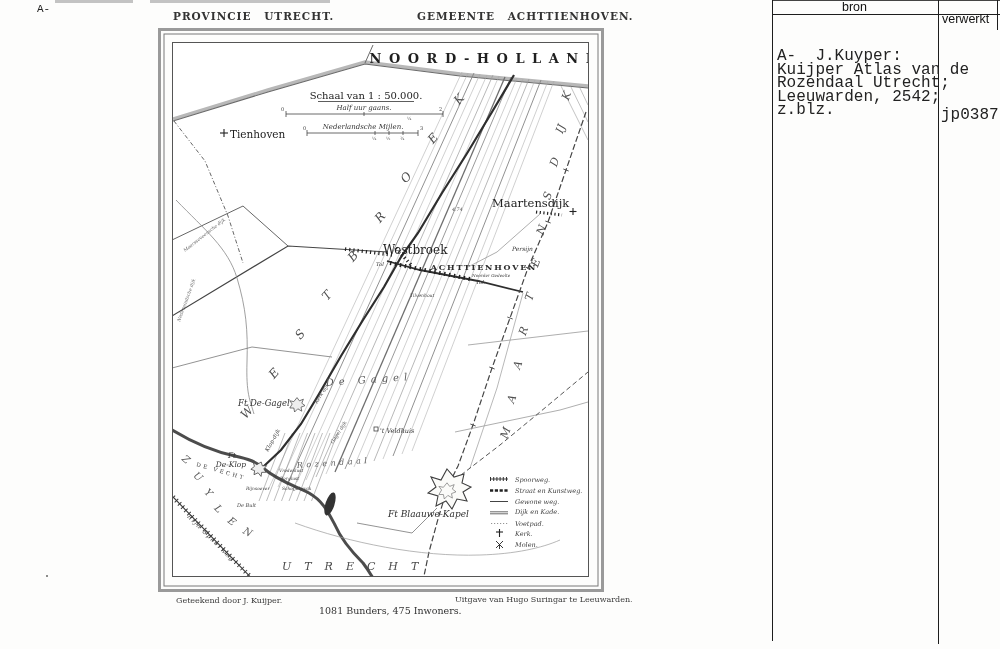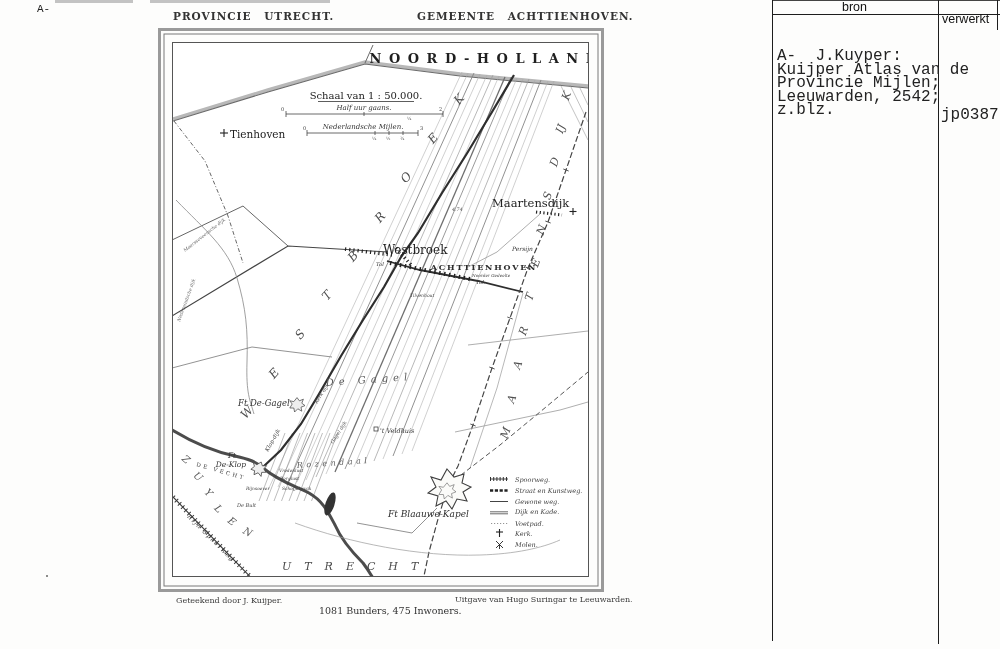--- a/index.html
+++ b/index.html
@@ -284,18 +284,18 @@
   <div class="abs vline" style="left:772px;top:0;height:641px;"></div>
   <div class="abs vline" style="left:937.5px;top:0;height:644px;"></div>
   <div class="abs vline" style="left:996.5px;top:0;height:30px;"></div>
 
   <div class="abs thead" style="left:772px;top:0;width:165px;text-align:center;">bron</div>
   <div class="abs thead" style="left:942px;top:12px;">verwerkt</div>
 
   <div class="abs mono" style="left:777px;top:50px;">
     <div class="mono-line">A-  J.Kuyper:</div>
     <div class="mono-line">Kuijper Atlas van de</div>
-    <div class="mono-line">Provincie Mijlen;</div>
+    <div class="mono-line">Rozendaal Utrecht;</div>
     <div class="mono-line">Leeuwarden, 2542;</div>
     <div class="mono-line">z.blz.</div>
   </div>
   <div class="abs mono" style="left:941px;top:106px;font-size:16px;">jp0387</div>
 </div>
 
 </body></html>

